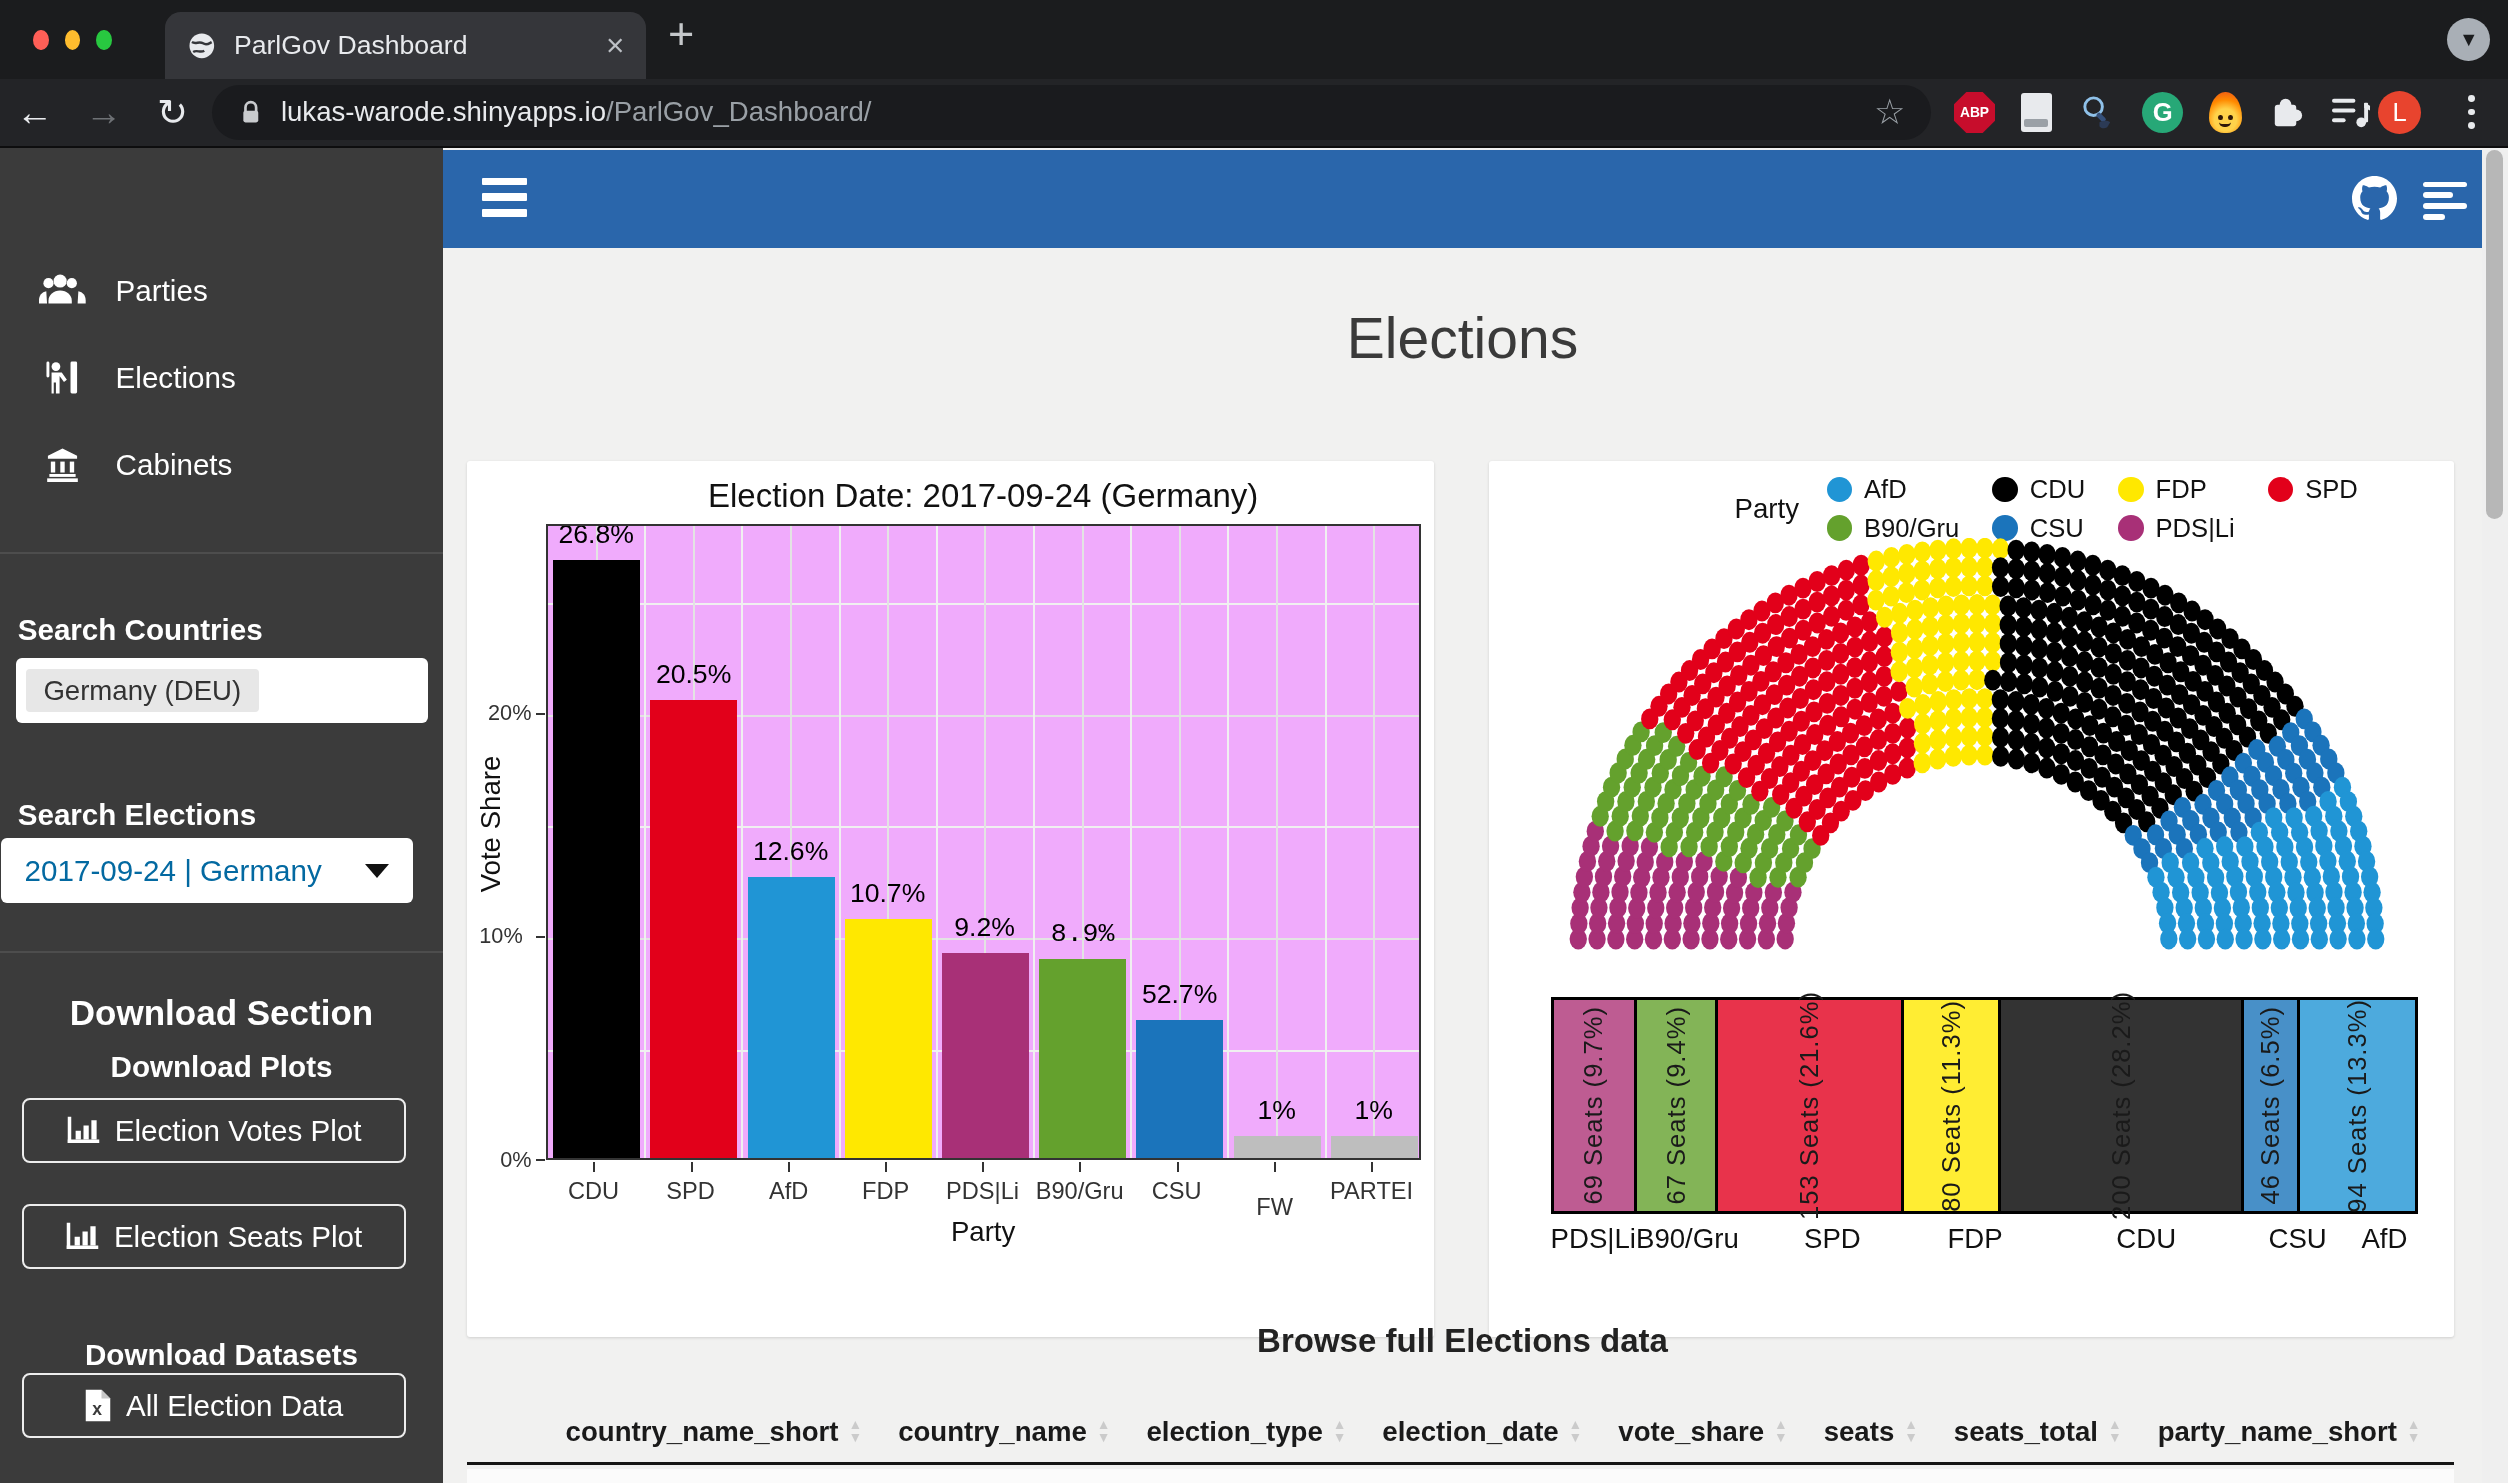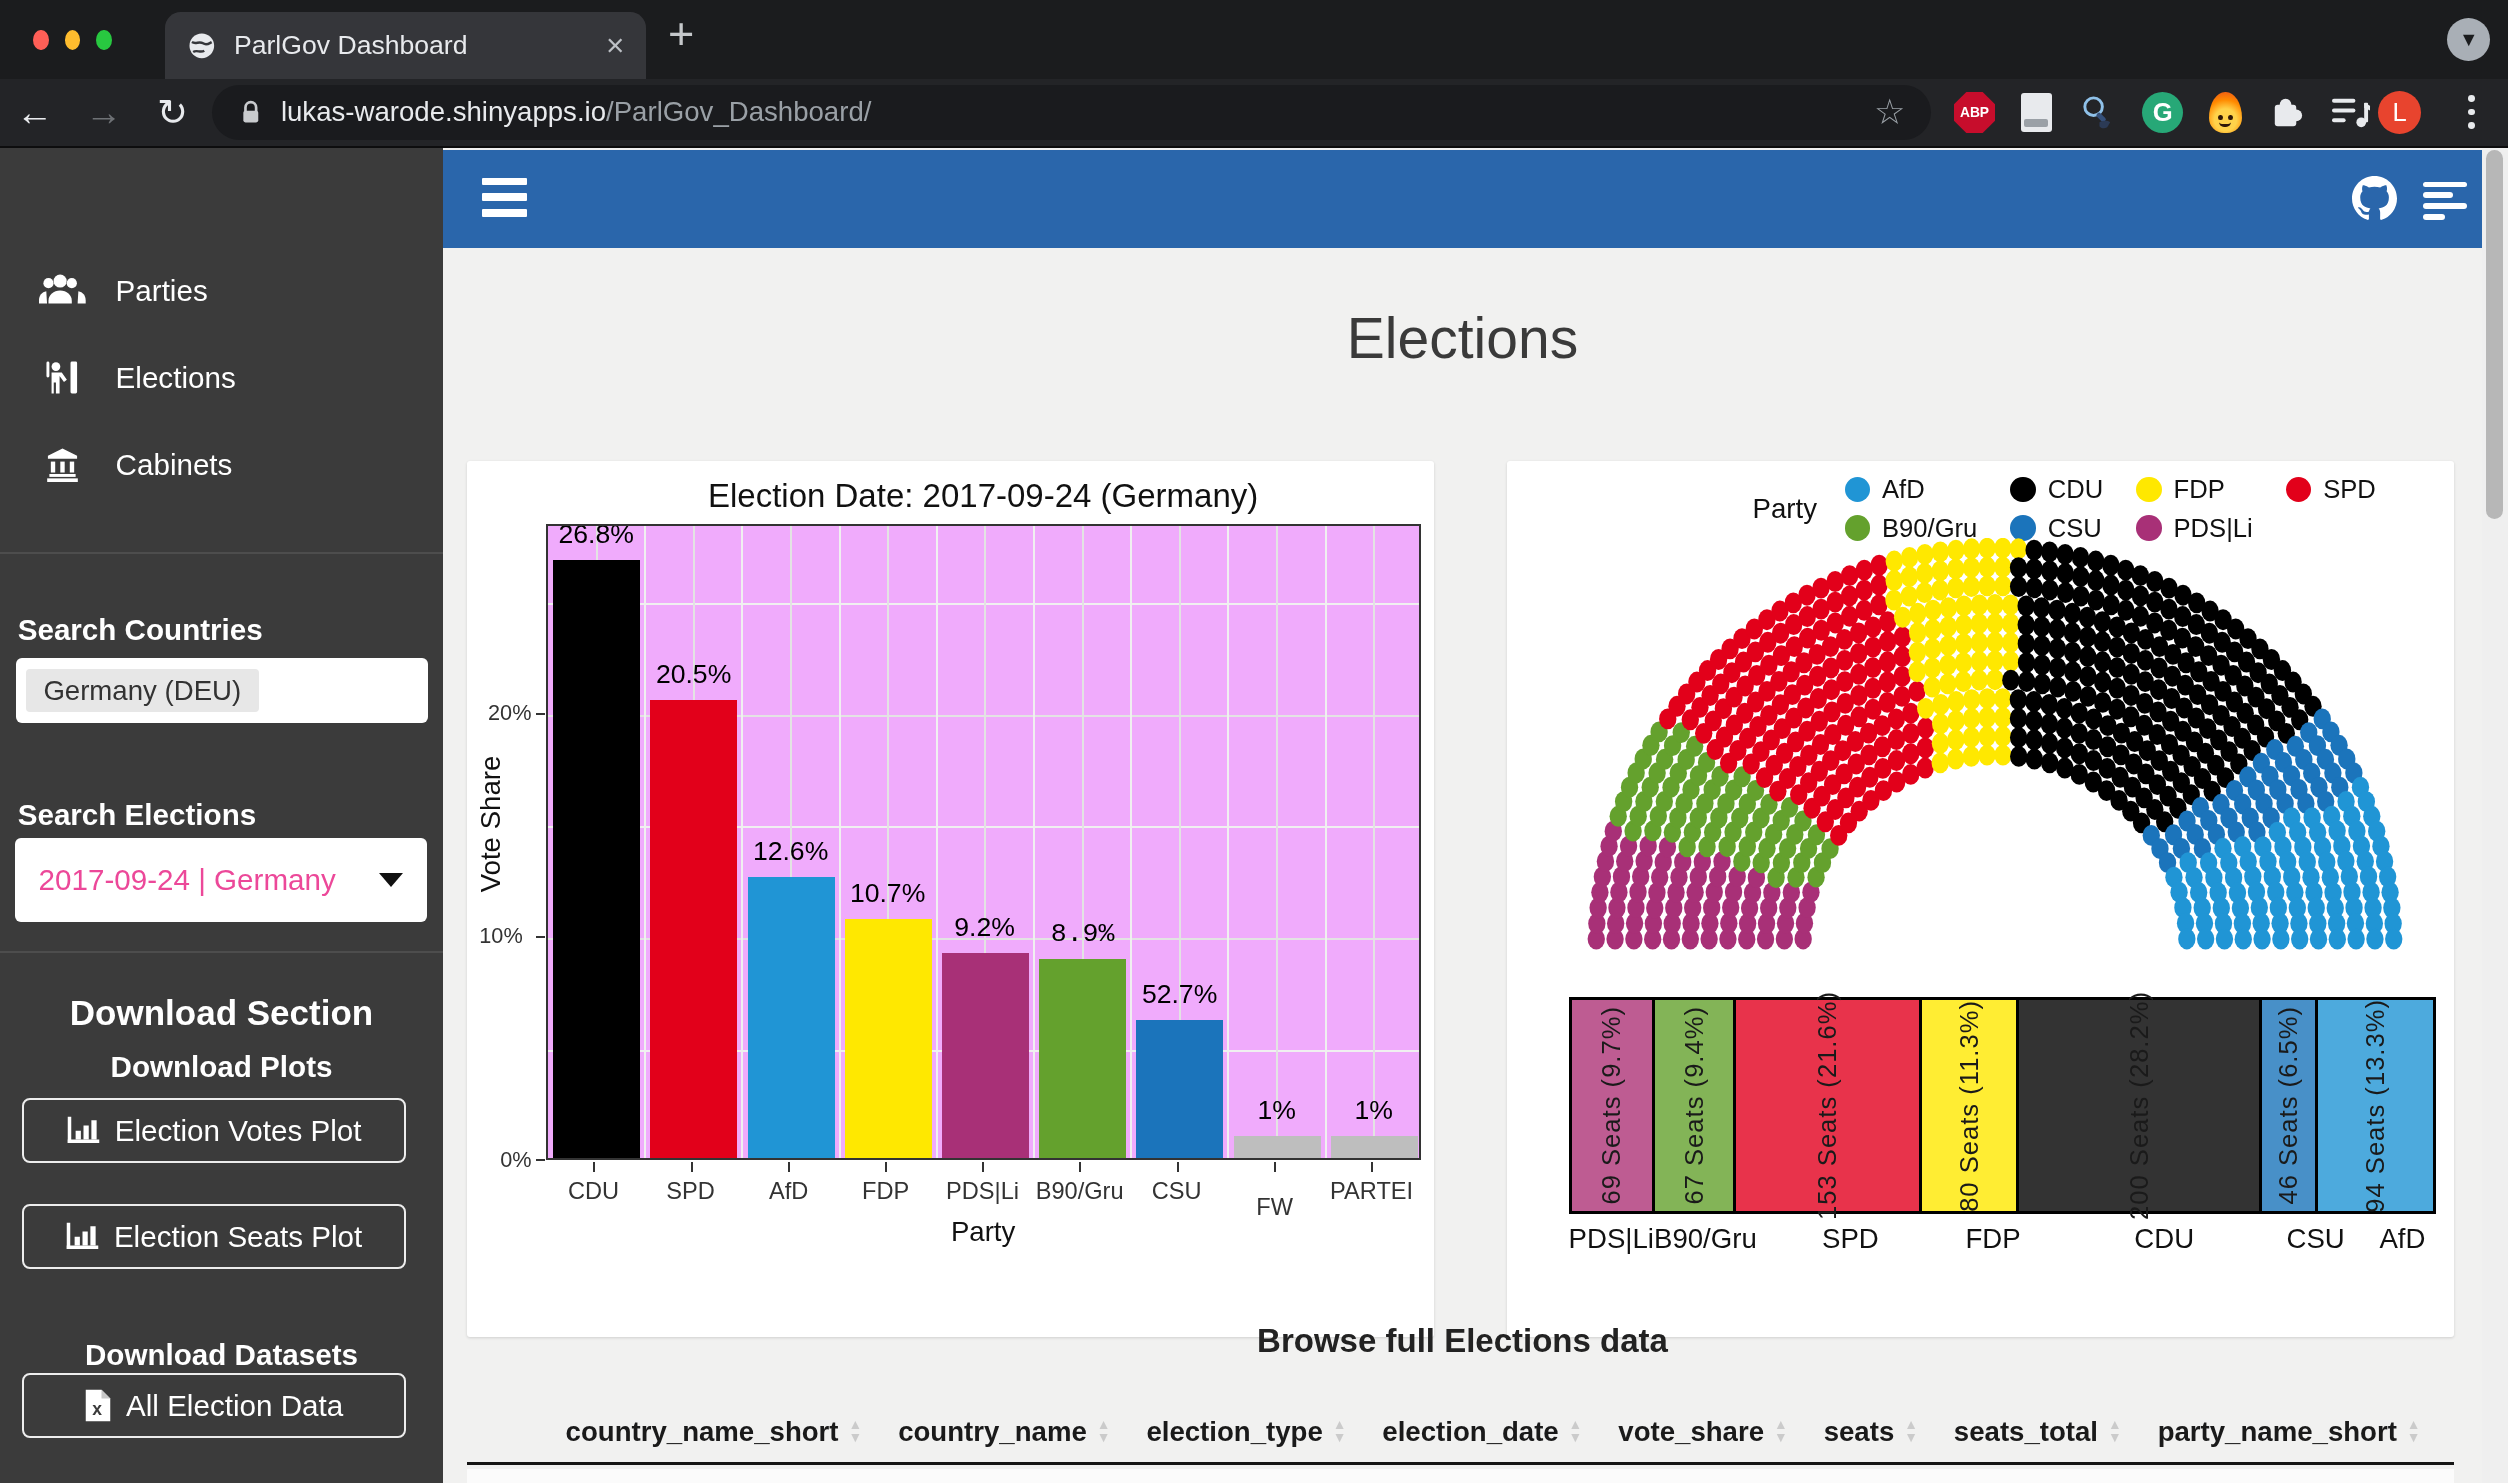--- a/index.html
+++ b/index.html
@@ -48,29 +48,29 @@
   #staggered i{height:5.9px;background:#fff;border-radius:3px}
 
   #side-menu{position:absolute;left:0;top:99px;width:443px}
   .menu-item{height:87px;display:flex;align-items:center;padding-left:35px;gap:25.6px;font-size:29.6px;color:#fff;cursor:pointer}
   .menu-item .micon{width:55px;display:flex;justify-content:center}
   .menu-item svg{height:35px;fill:#fff}
   .divider{position:absolute;left:0;width:443px;height:2px;background:#4D4D4D}
   .side-label{position:absolute;left:17.7px;font-size:29.6px;font-weight:bold;color:#fff}
   #countrybox{position:absolute;left:15.8px;top:510px;width:412px;height:65px;background:#fff;border-radius:5.9px;display:flex;align-items:center;padding:0 9.9px}
   #countrytag{background:#E7E7E7;border-radius:3.9px;padding:5.9px 17.7px;font-size:27.6px;color:#333}
-  #electselect{position:absolute;left:15px;top:690px;width:412px;height:84px;background:#fff;border-radius:5.9px;display:flex;align-items:center;padding:0 23.6px;font-size:29.6px;color:#ec4899}
+  #electselect{position:absolute;left:1px;top:690px;width:412px;height:65px;background:#fff;border-radius:5.9px;display:flex;align-items:center;padding:0 23.6px;font-size:29.6px;color:#0369a1}
   #electselect .caret{margin-left:auto;width:0;height:0;border-left:12.8px solid transparent;border-right:12.8px solid transparent;border-top:14.8px solid #111}
   .side-center{position:absolute;left:0;width:443px;text-align:center;color:#fff}
   .side-btn{position:absolute;left:21.7px;width:384px;height:65px;border:2px solid #EDEDED;border-radius:7.9px;color:#fff;font-size:29.6px;display:flex;align-items:center;justify-content:center;gap:13.8px;background:transparent;cursor:pointer}
   .side-btn svg{height:31.5px;fill:#fff}
 
   #content{position:absolute;left:443px;top:100px;width:2039px;bottom:0;background:#F1F1F0}
   #page-title{position:absolute;top:57px;left:0;right:0;text-align:center;font-size:57px;font-weight:500;color:#3A3A3A}
-  #cards{position:absolute;top:213px;left:23.6px;right:27.6px;height:876px;display:flex;gap:73px}
+  #cards{position:absolute;top:213px;left:23.6px;right:27.6px;height:876px;display:flex;gap:55px}
   .card{background:#fff;border-radius:3px;box-shadow:0 1px 3px rgba(0,0,0,.14);position:relative}
   #card1{width:967px}
   #card2{flex:1}
 
   
   #c1-title{position:absolute;left:79px;width:875px;top:15.8px;text-align:center;font-size:33px;color:#111}
   #c1-plot{position:absolute;left:79px;top:63px;width:875px;height:636px;border:2px solid #333;background:#f0abfc;overflow:hidden}
   .grid-v,.grid-h{position:absolute;background:#E3E3E3}
   .grid-v{top:0;bottom:0;width:2px}
   .grid-h{left:0;right:0;height:2px}

